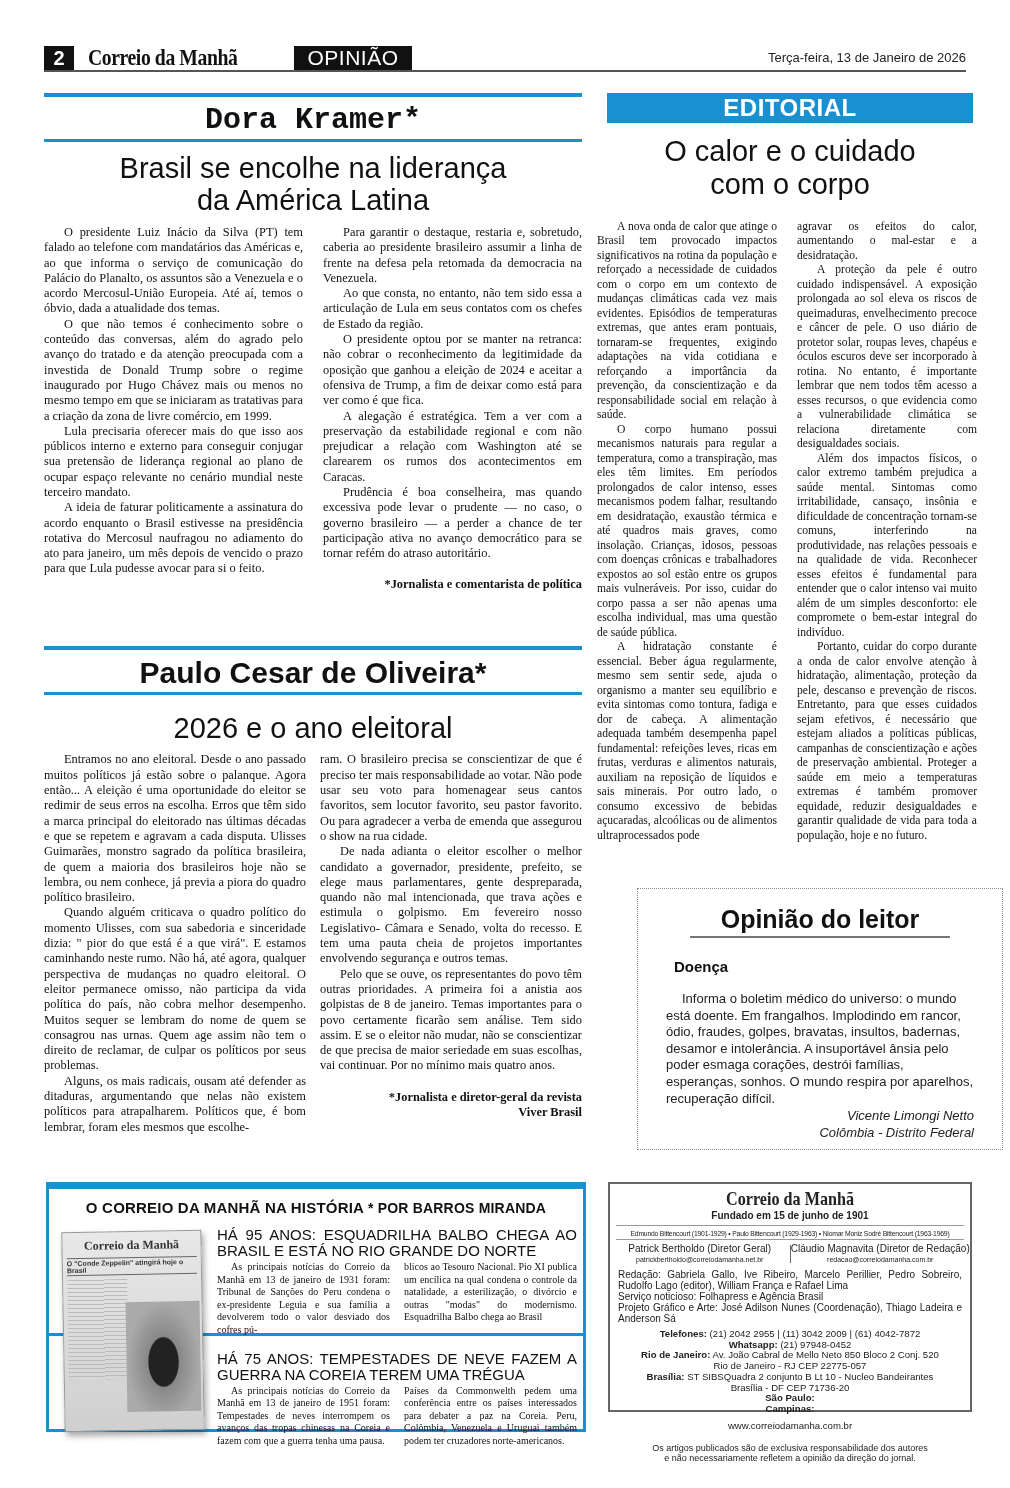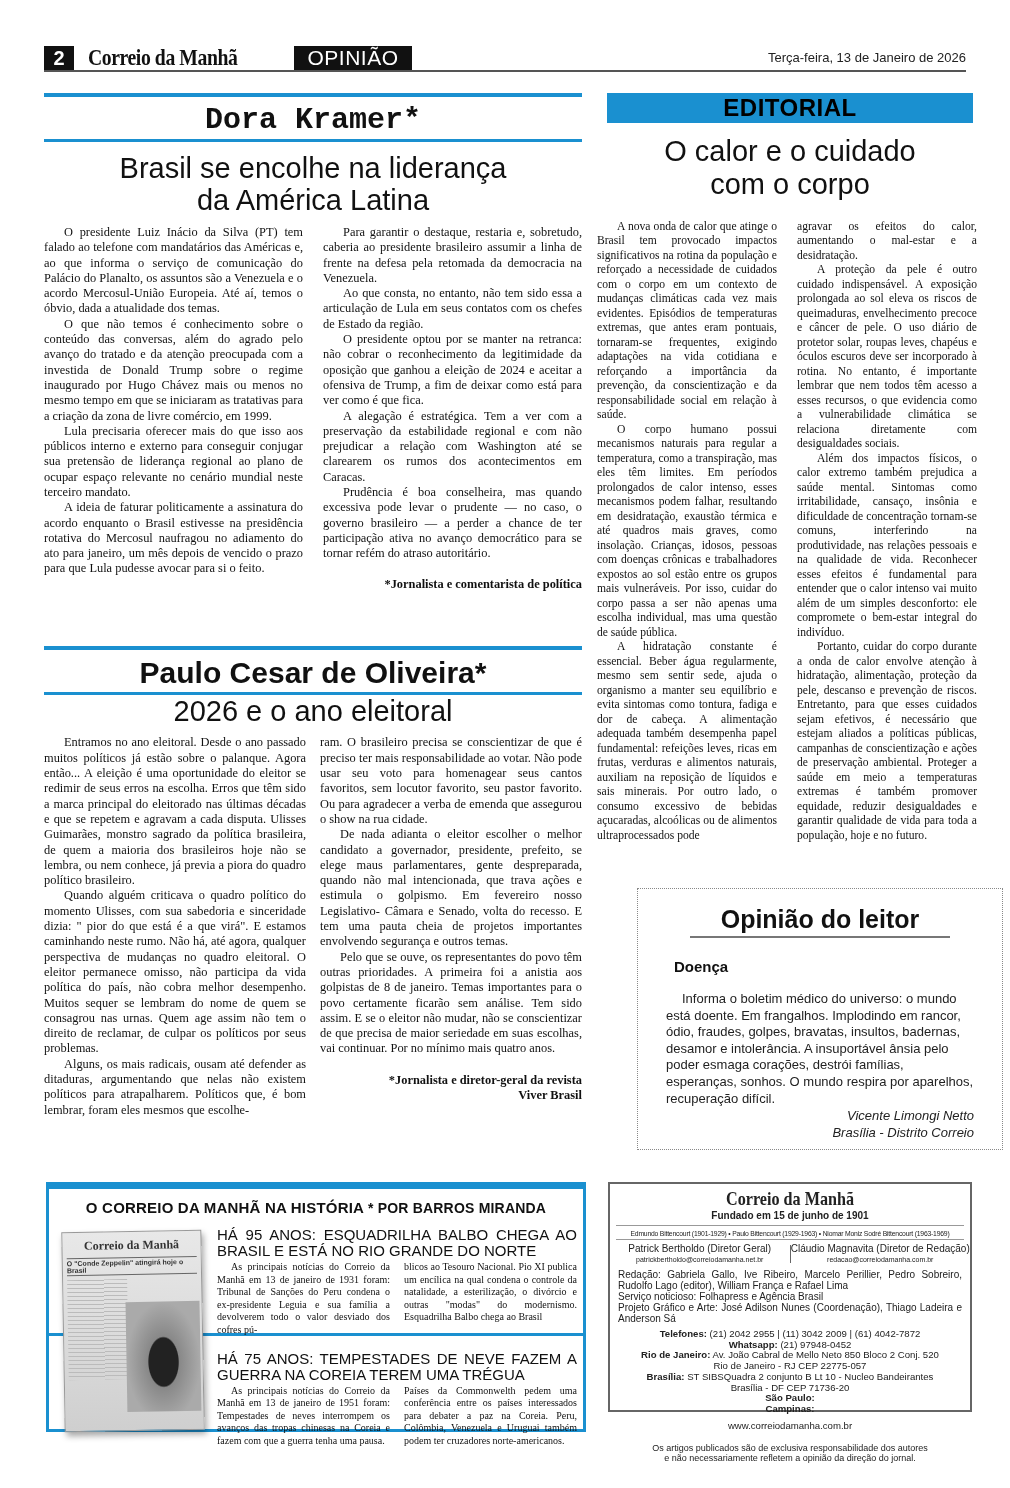--- a/index.html
+++ b/index.html
@@ -16,21 +16,21 @@
   
   .col-block { position: absolute; }
   .bar { height: 4px; background: #1a90d0; }
   .author { font: bold 30px "Liberation Sans", sans-serif; text-align: center; color: #111; }
   .headline { font: 29px "Liberation Sans", sans-serif; text-align: center; line-height: 1.12; color: #111; }
   .two-col { display: flex; gap: 12px; }
   .two-col .c { flex: 1; }
   .body p { font-size: 12.4px; line-height: 15.3px; text-align: justify; text-indent: 20px; hyphens: auto; }
   .sig { font-weight: bold; font-size: 12.4px; text-align: right; line-height: 15.3px; margin-top: 16px; }
 
-  .editorial-tag { background: #1a90d0; color: #000000; font: bold 24px "Liberation Sans", sans-serif; text-align: center; height: 30px; line-height: 30px; letter-spacing: 0.5px; }
+  .editorial-tag { background: #1a90d0; color: #ffffff; font: bold 24px "Liberation Sans", sans-serif; text-align: center; height: 30px; line-height: 30px; letter-spacing: 0.5px; }
 
   .reader-box { position: absolute; left: 637px; top: 888px; width: 366px; height: 262px; border: 1px dotted #888; padding: 0 28px; }
   .reader-title { font: bold 25px "Liberation Sans", sans-serif; text-align: center; margin-top: 16px; }
   .reader-rule { height: 2px; background: #777; margin: 2px 24px 0 24px; }
   .reader-sub { font: bold 15px "Liberation Sans", sans-serif; margin: 20px 0 0 8px; }
   .reader-text { font: 13px "Liberation Sans", sans-serif; line-height: 16.6px; margin-top: 16px; text-indent: 16px; color: #222; }
   .reader-by { font: italic 13px "Liberation Sans", sans-serif; text-align: right; line-height: 17px; color: #222; }
 
   .history { position: absolute; left: 46px; top: 1184px; width: 540px; height: 152px; border: 3px solid #1a90d0; border-top-width: 5px; height: 262px; }
   .history-title { font: bold 15px "Liberation Sans", sans-serif; text-align: center; margin-top: 12px; letter-spacing: 0.2px; }
@@ -93,21 +93,21 @@
       <p>Prudência é boa conselheira, mas quando excessiva pode levar o prudente — no caso, o governo brasileiro — a perder a chance de ter participação ativa no avanço democrático para se tornar refém do atraso autoritário.</p>
       <div class="sig">*Jornalista e comentarista de política</div>
     </div>
   </div>
 </div>
 
 <div class="col-block" style="left:44px; top:646px; width:538px;">
   <div class="bar"></div>
   <div class="author" style="margin-top:4px; height:38px; line-height:38px;">Paulo Cesar de Oliveira*</div>
   <div class="bar" style="height:3px;"></div>
-  <div class="headline" style="margin-top:0;">2026 e o ano eleitoral</div>
+  <div class="headline" style="margin-top:17px;">2026 e o ano eleitoral</div>
   <div class="two-col body" style="margin-top:8px; gap:14px;">
     <div class="c">
       <p>Entramos no ano eleitoral. Desde o ano passado muitos políticos já estão sobre o palanque. Agora então... A eleição é uma oportunidade do eleitor se redimir de seus erros na escolha. Erros que têm sido a marca principal do eleitorado nas últimas décadas e que se repetem e agravam a cada disputa. Ulisses Guimarães, monstro sagrado da política brasileira, de quem a maioria dos brasileiros hoje não se lembra, ou nem conhece, já previa a piora do quadro político brasileiro.</p>
       <p>Quando alguém criticava o quadro político do momento Ulisses, com sua sabedoria e sinceridade dizia: " pior do que está é a que virá". E estamos caminhando neste rumo. Não há, até agora, qualquer perspectiva de mudanças no quadro eleitoral.  O eleitor permanece omisso, não participa da vida política do país, não cobra melhor desempenho. Muitos sequer se lembram do nome de quem se consagrou nas urnas. Quem age assim não tem o direito de reclamar, de culpar os políticos por seus problemas.</p>
       <p>Alguns, os mais radicais, ousam até defender as ditaduras, argumentando que nelas não existem políticos para atrapalharem. Políticos que, é bom lembrar, foram eles mesmos que escolhe-</p>
     </div>
     <div class="c">
       <p style="text-indent:0;">ram. O brasileiro precisa se conscientizar de que é preciso ter mais responsabilidade ao votar. Não pode usar seu voto para homenagear seus cantos favoritos, sem locutor favorito, seu pastor favorito. Ou para agradecer a verba de emenda que assegurou o show na rua cidade.</p>
       <p>De nada adianta o eleitor escolher o melhor candidato a governador, presidente, prefeito, se elege maus parlamentares, gente despreparada, quando não mal intencionada, que trava ações e estimula o golpismo. Em fevereiro nosso Legislativo- Câmara e Senado, volta do recesso. E tem uma pauta cheia de projetos importantes envolvendo segurança e outros temas.</p>
       <p>Pelo que se ouve, os representantes do povo têm outras prioridades. A primeira foi a anistia aos golpistas de 8 de janeiro. Temas importantes para o povo certamente ficarão sem análise. Tem sido assim. E se o eleitor não mudar, não se conscientizar  de que precisa de maior seriedade em suas escolhas, vai continuar. Por no mínimo mais quatro anos.</p>
@@ -139,21 +139,21 @@
     </div>
   </div>
 </div>
 
 <div class="reader-box">
   <div class="reader-title">Opinião do leitor</div>
   <div class="reader-rule"></div>
   <div class="reader-sub">Doença</div>
   <div class="reader-text">Informa o boletim médico do universo: o mundo está doente. Em frangalhos. Implodindo em rancor, ódio, fraudes, golpes,  bravatas, insultos, badernas, desamor e intolerância. A insuportável ânsia pelo poder esmaga corações, destrói famílias, esperanças, sonhos. O mundo respira por aparelhos, recuperação difícil.</div>
   <div class="reader-by">Vicente Limongi Netto</div>
-  <div class="reader-by">Brasília - Distrito Correio</div>
+  <div class="reader-by">Colômbia - Distrito Federal</div>
 </div>
 
 <div class="history" style="height:152px; height:152px; top:1184px; height:152px;"></div>
 <div class="history" style="top:1184px; height:148px; border:none;"></div>
 
 <div class="history" style="top:1182px; height:250px;">
   <div class="history-title">
     <span>O CORREIO DA MANHÃ NA HISTÓRIA</span>
     <small>* POR BARROS MIRANDA</small>
   </div>

